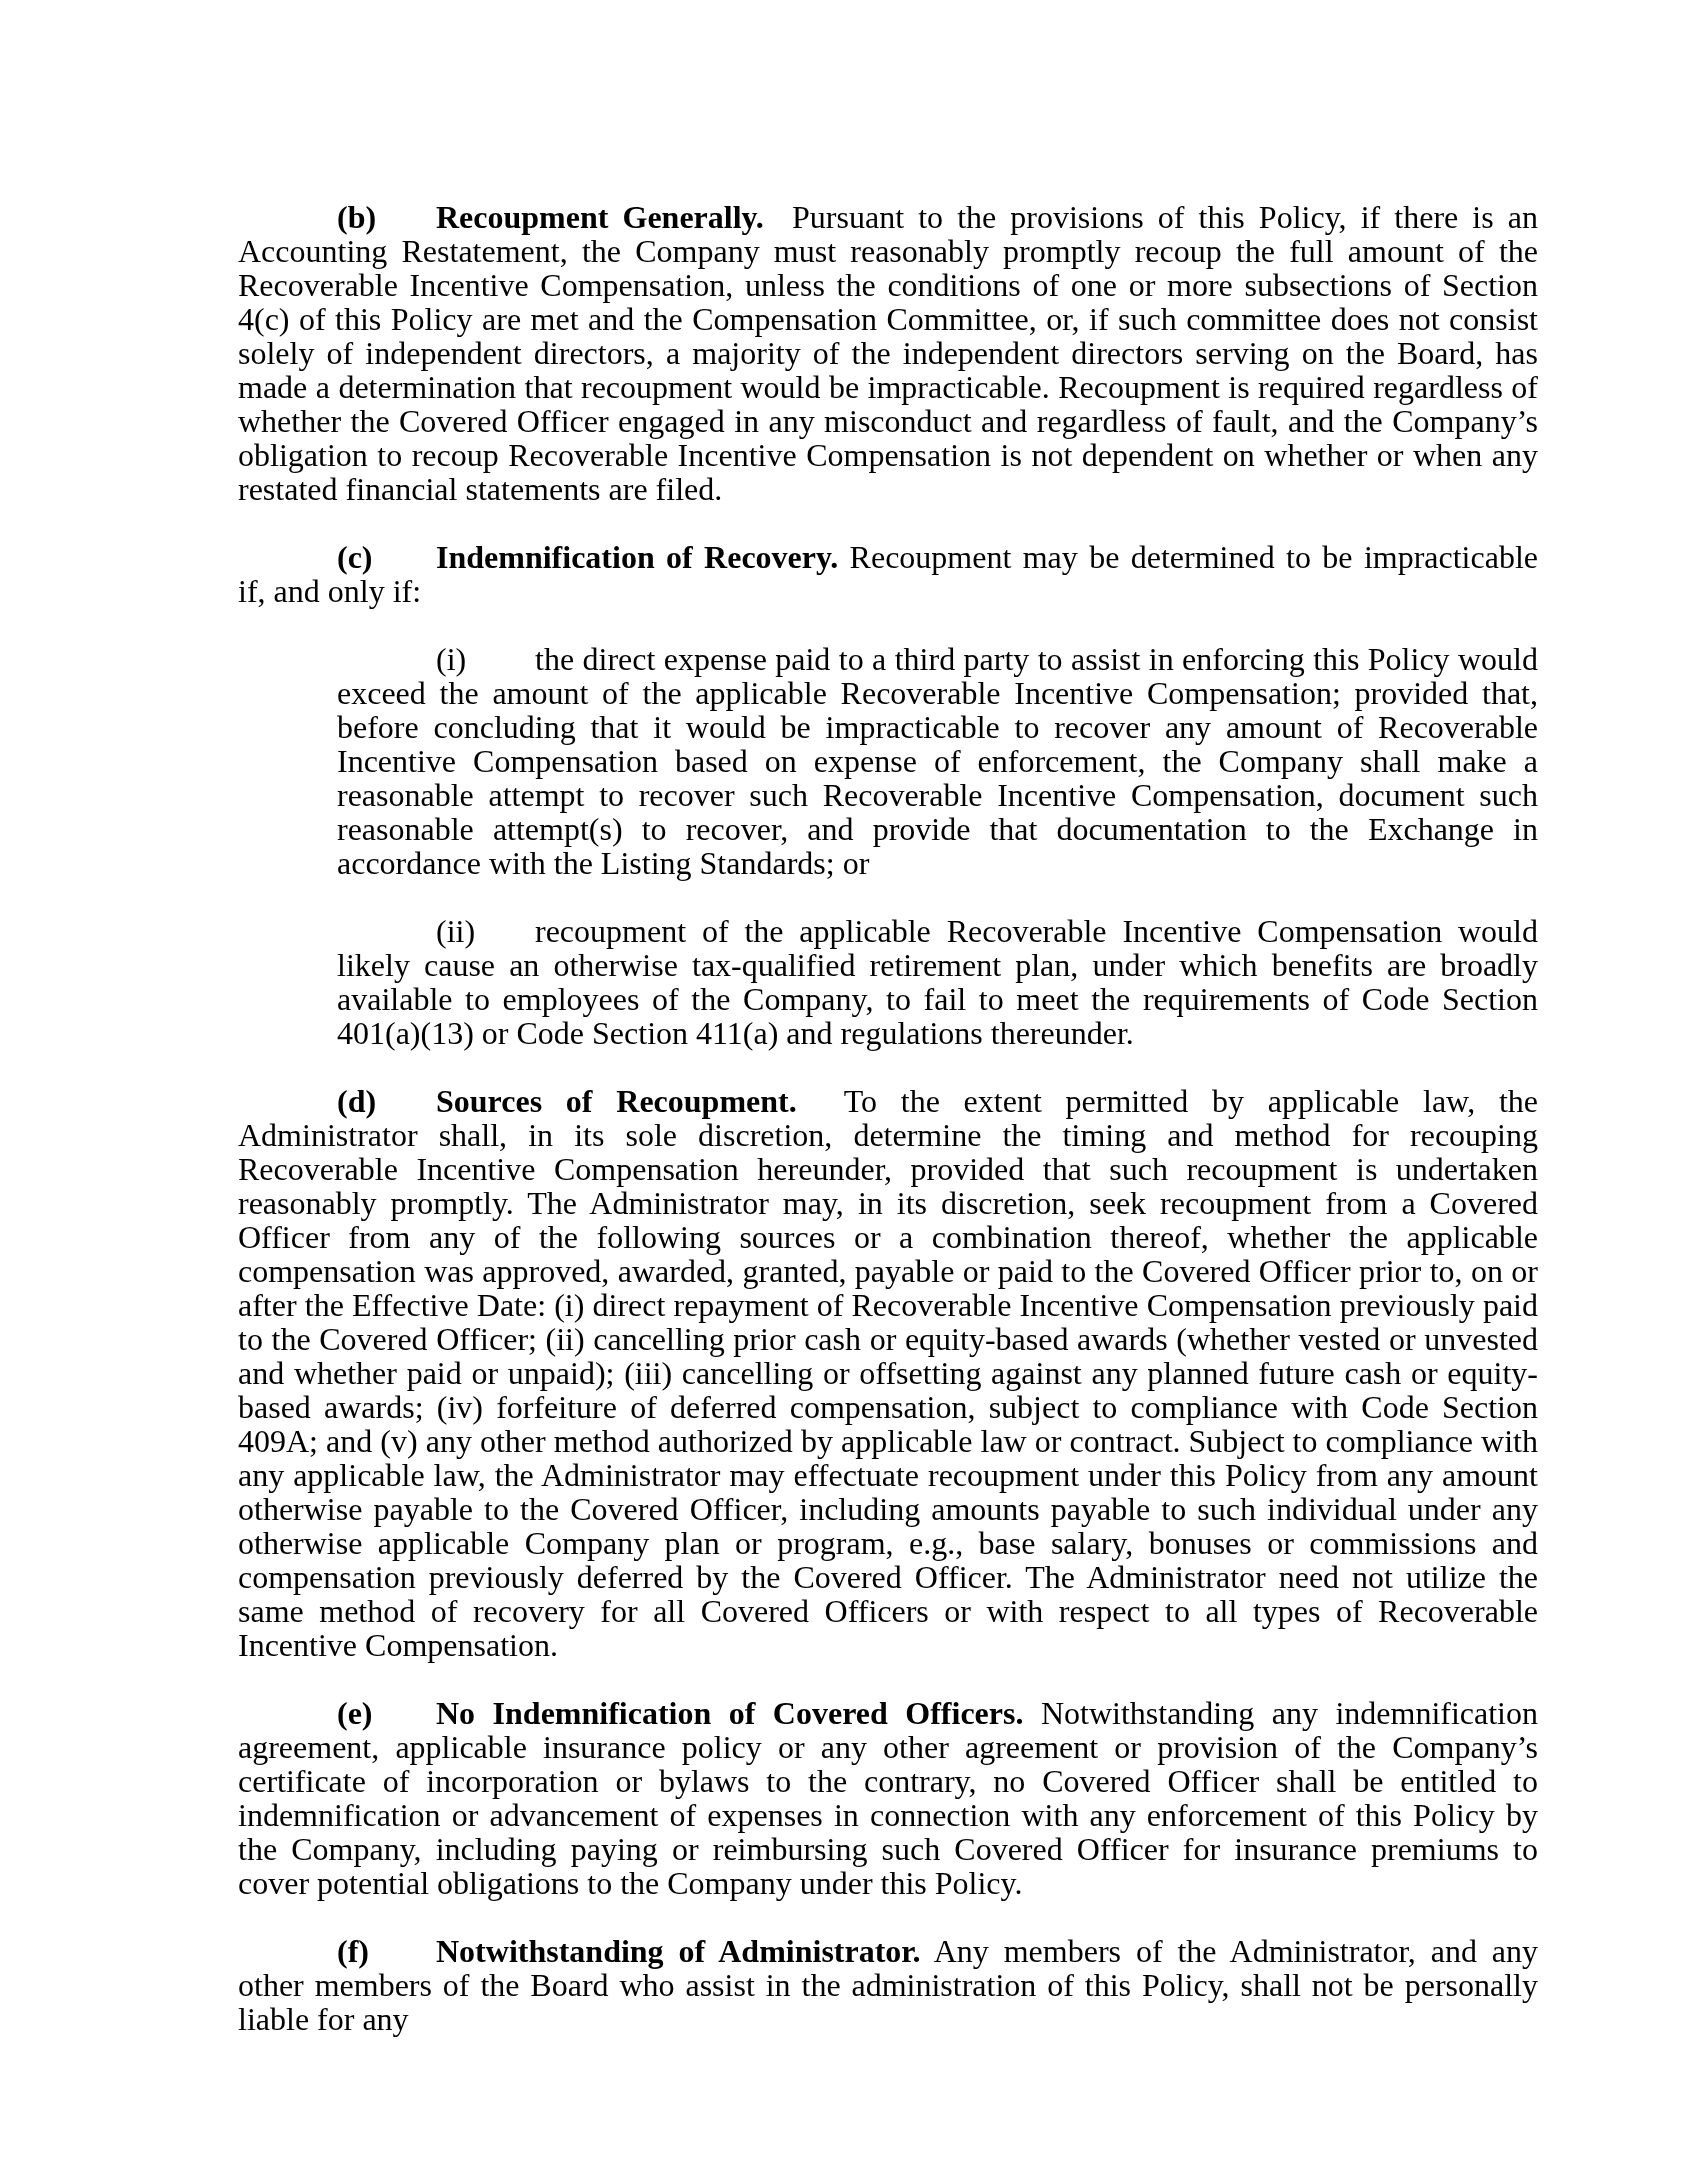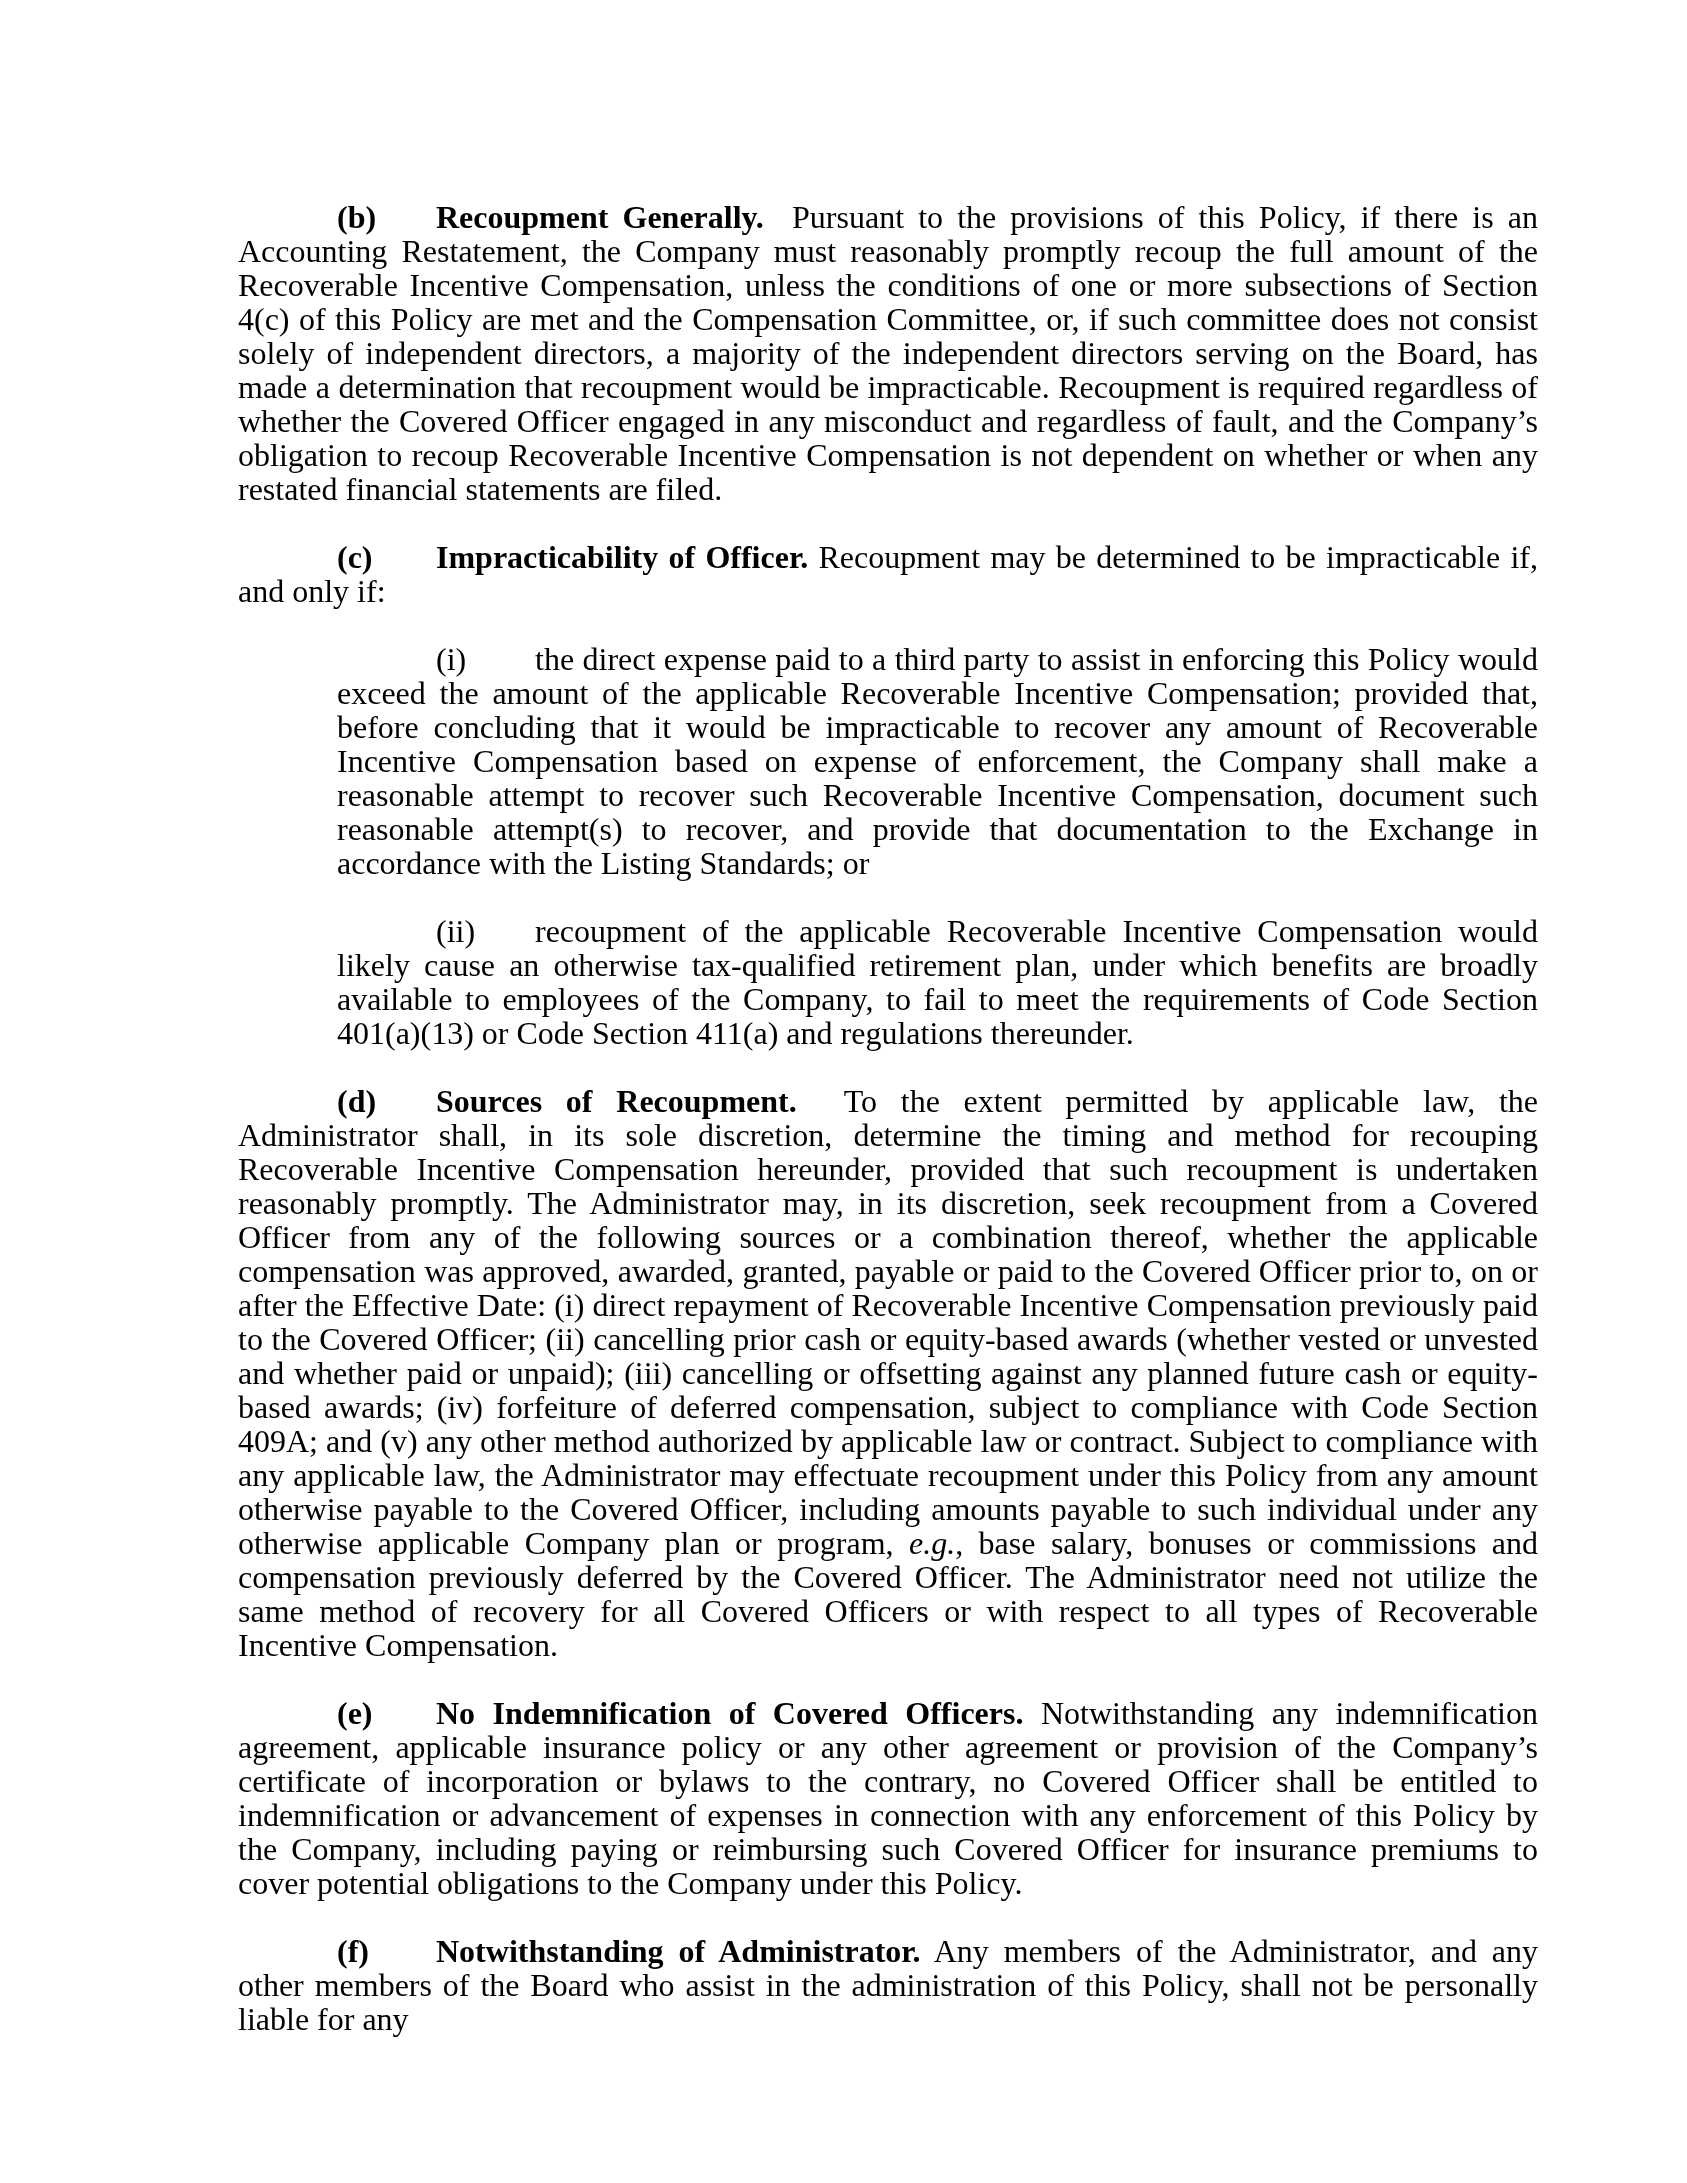--- a/index.html
+++ b/index.html
@@ -31,29 +31,29 @@
   }
   .doc-body p.sub {
     margin-left: 99px;
   }
   .label {
     display: inline-block;
     width: 99px;
     text-indent: 0;
   }
   .b { font-weight: bold; }
-  .i { font-style: italic; }
+  .i { }
 </style>
 </head>
 <body>
 
 <div class="page">
   <div class="doc-body">
       <p class="section"><span class="label b">(b)</span><span class="b">Recoupment Generally.</span><span>&nbsp; Pursuant to the provisions of this Policy, if there is an Accounting Restatement, the Company must reasonably promptly recoup the full amount of the Recoverable Incentive Compensation, unless the conditions of one or more subsections of Section 4(c) of this Policy are met and the Compensation Committee, or, if such committee does not consist solely of independent directors, a majority of the independent directors serving on the Board, has made a determination that recoupment would be impracticable. Recoupment is required regardless of whether the Covered Officer engaged in any misconduct and regardless of fault, and the Company’s obligation to recoup Recoverable Incentive Compensation is not dependent on whether or when any restated financial statements are filed.</span></p>
-      <p class="section"><span class="label b">(c)</span><span class="b">Impracticability of Officer.</span><span> Recoupment may be determined to be impracticable if, and only if:</span></p>
+      <p class="section"><span class="label b">(c)</span><span class="b">Indemnification of Recovery.</span><span> Recoupment may be determined to be impracticable if, and only if:</span></p>
       <p class="sub"><span class="label">(i)</span><span>the direct expense paid to a third party to assist in enforcing this Policy would exceed the amount of the applicable Recoverable Incentive Compensation; provided that, before concluding that it would be impracticable to recover any amount of Recoverable Incentive Compensation based on expense of enforcement, the Company shall make a reasonable attempt to recover such Recoverable Incentive Compensation, document such reasonable attempt(s) to recover, and provide that documentation to the Exchange in accordance with the Listing Standards; or</span></p>
       <p class="sub"><span class="label">(ii)</span><span>recoupment of the applicable Recoverable Incentive Compensation would likely cause an otherwise tax-qualified retirement plan, under which benefits are broadly available to employees of the Company, to fail to meet the requirements of Code Section 401(a)(13) or Code Section 411(a) and regulations thereunder.</span></p>
       <p class="section"><span class="label b">(d)</span><span class="b">Sources of Recoupment.</span><span>&nbsp; To the extent permitted by applicable law, the Administrator shall, in its sole discretion, determine the timing and method for recouping Recoverable Incentive Compensation hereunder, provided that such recoupment is undertaken reasonably promptly. The Administrator may, in its discretion, seek recoupment from a Covered Officer from any of the following sources or a combination thereof, whether the applicable compensation was approved, awarded, granted, payable or paid to the Covered Officer prior to, on or after the Effective Date: (i) direct repayment of Recoverable Incentive Compensation previously paid to the Covered Officer; (ii) cancelling prior cash or equity-based awards (whether vested or unvested and whether paid or unpaid); (iii) cancelling or offsetting against any planned future cash or equity-based awards; (iv) forfeiture of deferred compensation, subject to compliance with Code Section 409A; and (v) any other method authorized by applicable law or contract. Subject to compliance with any applicable law, the Administrator may effectuate recoupment under this Policy from any amount otherwise payable to the Covered Officer, including amounts payable to such individual under any otherwise applicable Company plan or program, </span><span class="i">e.g.</span><span>, base salary, bonuses or commissions and compensation previously deferred by the Covered Officer. The Administrator need not utilize the same method of recovery for all Covered Officers or with respect to all types of Recoverable Incentive Compensation.</span></p>
       <p class="section"><span class="label b">(e)</span><span class="b">No Indemnification of Covered Officers.</span><span> Notwithstanding any indemnification agreement, applicable insurance policy or any other agreement or provision of the Company’s certificate of incorporation or bylaws to the contrary, no Covered Officer shall be entitled to indemnification or advancement of expenses in connection with any enforcement of this Policy by the Company, including paying or reimbursing such Covered Officer for insurance premiums to cover potential obligations to the Company under this Policy.</span></p>
       <p class="section"><span class="label b">(f)</span><span class="b">Notwithstanding of Administrator.</span><span> Any members of the Administrator, and any other members of the Board who assist in the administration of this Policy, shall not be personally liable for any</span></p>
     </div>
 </div>
 
 
 </body></html>

